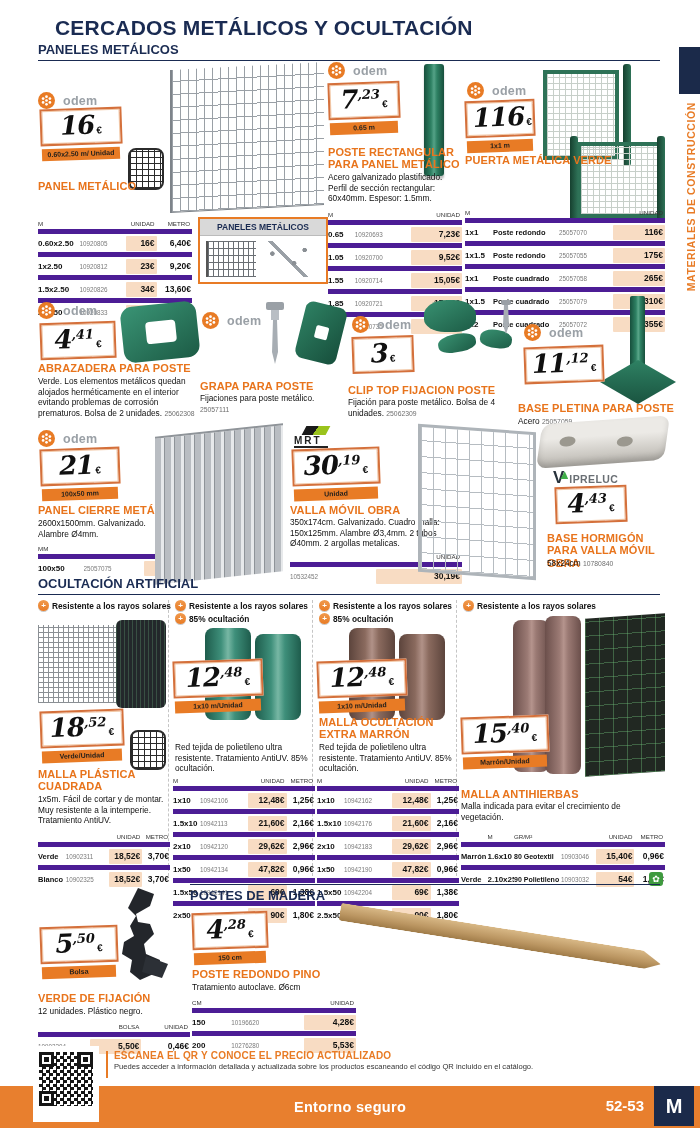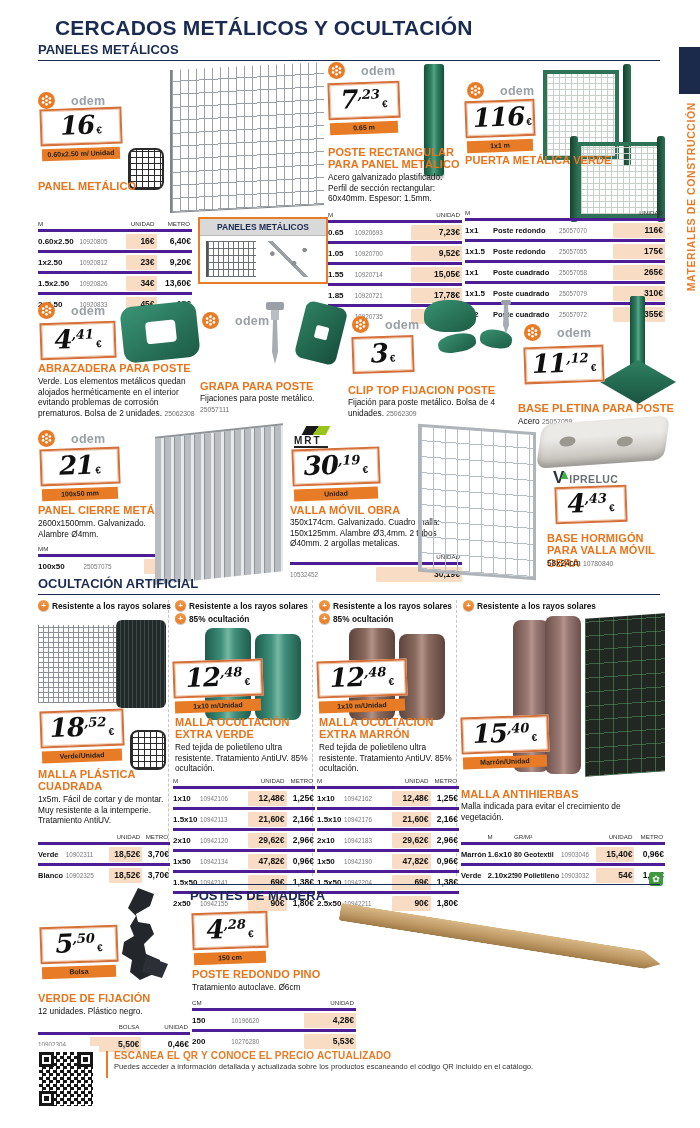--- a/index.html
+++ b/index.html
@@ -4,21 +4,21 @@
 <style>
   html,body{margin:0;padding:0;background:#fff}
   body{font-family:"Liberation Sans","DejaVu Sans",sans-serif;color:#111}
   #page{position:relative;width:700px;height:1128px;background:#fff;overflow:hidden}
   .abs{position:absolute}
   
   .h1{font-size:21px;font-weight:800;color:#1a2b52;letter-spacing:.2px}
   .h2{font-size:13px;font-weight:700;color:#1a2b52;border-bottom:1.5px solid #1a2b52;padding-bottom:3px}
   .h2top{font-size:13px;font-weight:700;color:#1a2b52;border-top:1.5px solid #1a2b52;padding-top:3px}
   
-  .brand{position:absolute;display:flex;align-items:center;gap:16px}
+  .brand{position:absolute;display:flex;align-items:center;gap:8px}
   .btxt{font-size:12.5px;color:#9aa0a6;font-weight:700;letter-spacing:.3px}
   .mrt{position:absolute;display:flex;flex-direction:column}
   .mrt-swoosh{width:24px;height:9px;background:linear-gradient(100deg,#1a1a1a 48%,#9ac31c 49%);transform:skewX(-28deg);margin-left:10px}
   .mrt-txt{font-size:10px;font-weight:900;color:#222;border-bottom:2px solid #222;letter-spacing:2px;line-height:1.1}
   .vip{position:absolute;display:flex;align-items:flex-end}
   .vip-v{font-size:17px;font-weight:900;color:#27323c;line-height:.9}
   .vip-leaf{width:8px;height:8px;background:#3fae49;clip-path:polygon(0 100%,55% 0,100% 100%);margin:0 1px 6px -4px}
   .vip-rest{font-size:10.5px;font-weight:800;color:#6a6f74;letter-spacing:.4px}
   
   .ptag{position:absolute}
@@ -30,21 +30,21 @@
   
   .pname{position:absolute;color:#e8741c;font-weight:800;font-size:11px;line-height:1.12;letter-spacing:.1px}
   .pdesc{position:absolute;font-size:8.3px;line-height:1.28;color:#101010}
   .pref{font-size:6.8px;color:#6e6e6e}
   
   .feat{position:absolute;display:flex;align-items:center;gap:3px;font-size:8.3px;font-weight:700;color:#111;white-space:nowrap}
   .plus{width:11px;height:11px;border-radius:50%;background:linear-gradient(180deg,#f09a4e,#e87b25);color:#fff;font-size:8px;line-height:11px;text-align:center;font-weight:900;box-shadow:0 1px 0 #c9c9c9}
   
   .tbl{position:absolute}
   .thead{display:flex;margin-bottom:1px}
-  .trow{display:flex;align-items:center;border-top:3px solid #4c1d95;padding:1.5px 0}
+  .trow{display:flex;align-items:center;border-top:5px solid #4c1d95;padding:1.5px 0}
   .td{overflow:hidden;white-space:nowrap;box-sizing:border-box}
   .th{overflow:hidden;white-space:nowrap;box-sizing:border-box}
   .cdim{font-weight:700;font-size:8px}
   .clbl{font-weight:700;font-size:7.5px}
   .cmat{font-weight:700;font-size:7px}
   .cref{font-size:6.3px;color:#7a7a7a}
   .cunit{font-weight:800;font-size:8.5px;text-align:right;background:#f8dcc3;padding:2.5px 2px;border-radius:1px}
   .cmet{font-weight:800;font-size:8.5px;text-align:right;padding-right:1px}
   .thead .th{font-weight:400;font-size:6.2px;color:#333;background:none;padding:1px 2px 1px 0}
   .w13{flex:0 0 13%}.w14{flex:0 0 14%}.w15{flex:0 0 15%}.w17{flex:0 0 17%}.w19{flex:0 0 19%}.w20{flex:0 0 20%}
@@ -552,21 +552,20 @@
         <span>85% ocultación</span>
       </div>
     <div class="img" style="left:32px;top:30px;width:106px;height:96px">
       <div class="roll g" style="left:0;top:0"></div>
       <div class="roll g" style="left:50px;top:6px;height:86px"></div>
     </div>
     <div class="ptag" style="left:0;top:62px;width:90px">
       <div class="badge"><span class="num">12</span><span class="dec">,48</span><span class="eur">€</span></div>
       <div class="blabel">1x10 m/Unidad</div>
     </div>
-    <div class="pname" style="left:2px;top:118px;width:140px">MALLA OCULTACIÓN EXTRA VERDE</div>
     <div class="pdesc" style="left:2px;top:144px;width:140px">Red tejida de polietileno ultra resistente. Tratamiento AntiUV. 85% ocultación.</div>
     <div class="tbl" style="left:0;top:178px;width:142px">
       <div class="thead">
           <span class="th cdim w19">M</span>
           <span class="th cref w34"></span>
           <span class="th cunit w27">UNIDAD</span>
           <span class="th cmet w20">METRO</span>
         </div>
       <div>
           <div class="trow">
@@ -785,14 +784,19 @@
   <div class="qrbox">
       <div class="qr">
         <i></i>
         <i></i>
         <i></i>
       </div>
     </div>
   <div class="qline"></div>
   <div class="qrt">ESCANEA EL QR Y CONOCE EL PRECIO ACTUALIZADO</div>
   <div class="qrb">Puedes acceder a información detallada y actualizada sobre los productos escaneando el código QR incluido en el catálogo.</div>
+  <div class="fbar">
+    <span class="ftag">Entorno seguro</span>
+    <span class="fpages">52-53</span>
+    <span class="flogo">M</span>
+  </div>
 
 </div>
 
 </body></html>

